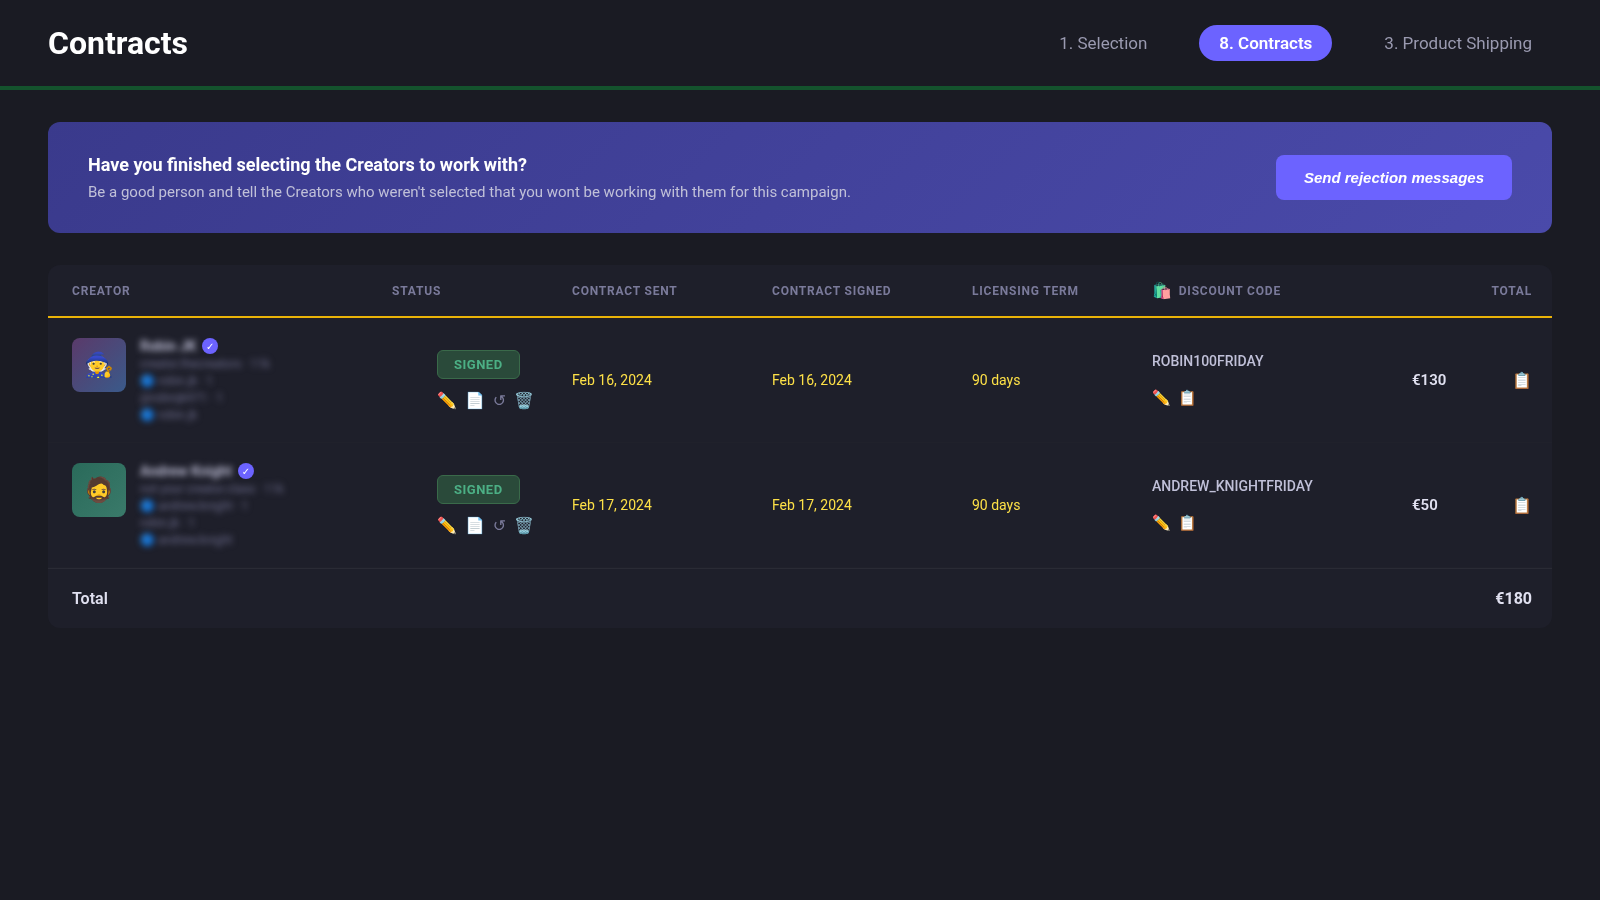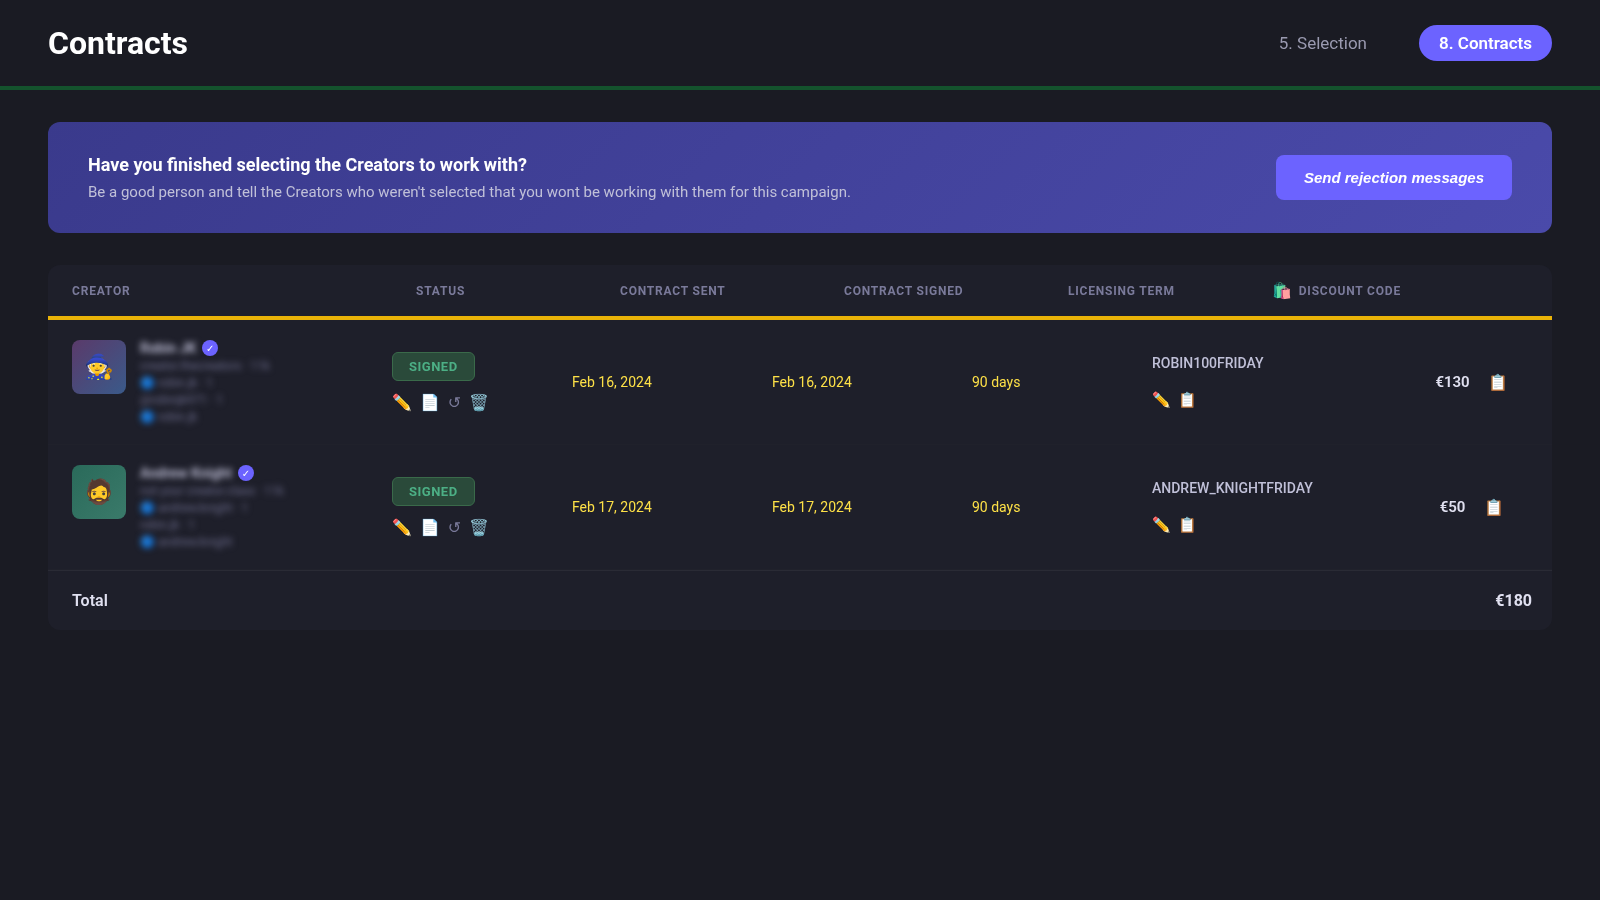--- a/index.html
+++ b/index.html
@@ -84,22 +84,21 @@
     
     .table-container {
       background-color: #1e1f2a;
       border-radius: 12px;
       overflow: hidden;
     }
     .table-header {
       display: grid;
       grid-template-columns: 320px 180px 200px 200px 180px 260px 120px;
       padding: 16px 24px;
-      border-bottom: 4px solid #eab308;
-      gap: 24px;
+      border-bottom: 2px solid #eab308;
     }
     .table-header-cell {
       font-size: 12px;
       font-weight: 700;
       color: #7a7a9a;
       letter-spacing: 0.8px;
       text-transform: uppercase;
       display: flex;
       align-items: center;
       gap: 6px;
@@ -174,20 +173,21 @@
       color: #6a6a8a;
       filter: blur(3px);
       user-select: none;
     }
 
     
     .status-cell {
       display: flex;
       flex-direction: column;
       gap: 8px;
+      margin-left: 45px;
     }
     .signed-badge {
       background-color: #2a4a3a;
       color: #4caf85;
       border: 1px solid #3a6a4a;
       padding: 6px 16px;
       border-radius: 6px;
       font-size: 13px;
       font-weight: 700;
       letter-spacing: 0.5px;
@@ -233,21 +233,21 @@
     }
 
     
     .total-cell {
       display: flex;
       align-items: center;
       gap: 19px;
       font-size: 15px;
       font-weight: 600;
       color: #e0e0f0;
-      justify-content: center;
+      justify-content: space-between;
     }
     .copy-icon {
       color: #7a7a9a;
       font-size: 16px;
       cursor: pointer;
     }
 
     
     .total-row {
       display: grid;
@@ -266,22 +266,23 @@
       color: #e0e0f0;
       text-align: right;
     }
   </style>
 </head>
 <body>
 
 <header class="header">
   <h1 class="header-title">Contracts</h1>
   <nav class="nav-steps">
-    <span class="nav-step">5. Selection</span>
+    <span class="nav-step">1. Selection</span>
     <span class="nav-step active">8. Contracts</span>
+    <span class="nav-step">3. Product Shipping</span>
   </nav>
 </header>
 
 <main class="main">
 
   <div class="banner">
     <div class="banner-text">
       <h2>Have you finished selecting the Creators to work with?</h2>
       <p>Be a good person and tell the Creators who weren't selected that you wont be working with them for this campaign.</p>
     </div>

